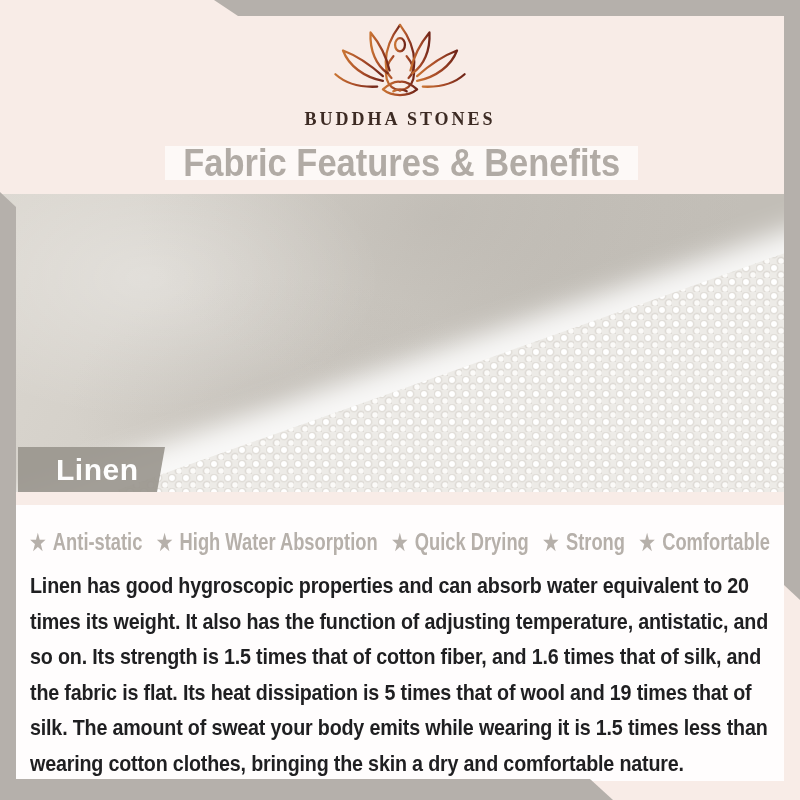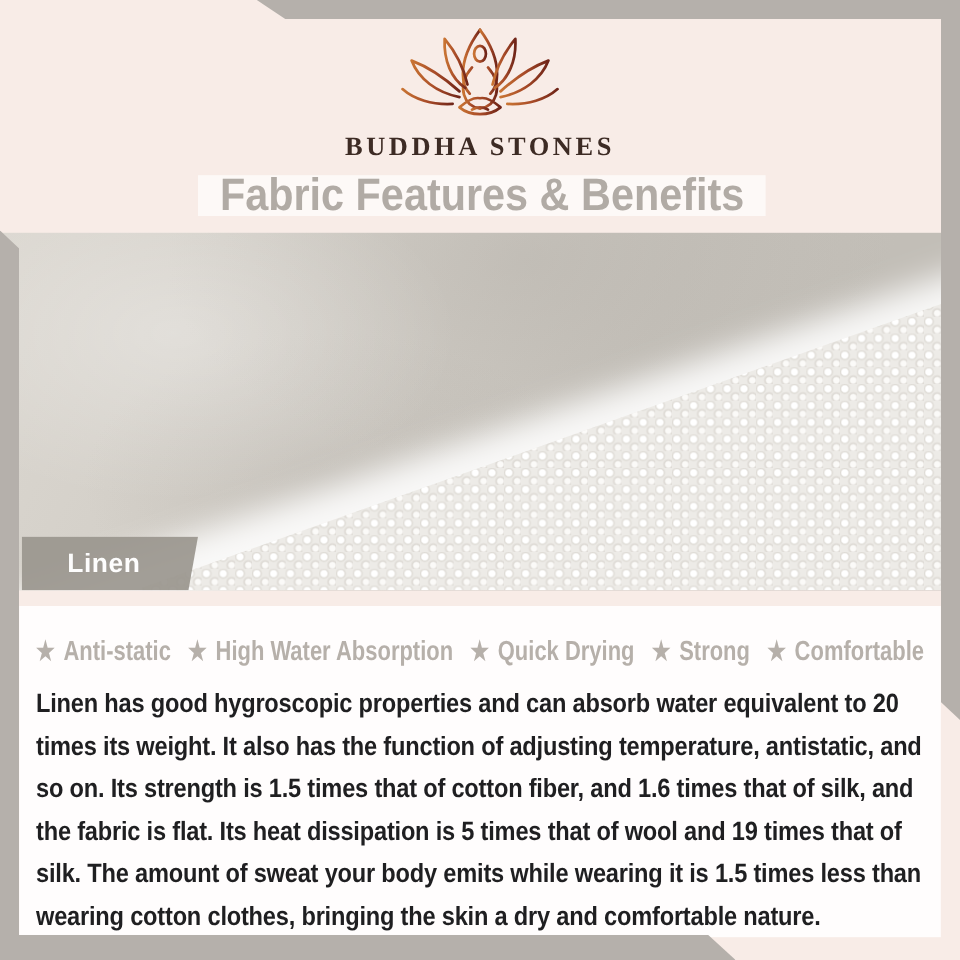--- a/index.html
+++ b/index.html
@@ -19,21 +19,21 @@
   .ribbon-right{right:0;top:0;width:16px;height:600px;
     clip-path:polygon(0 0,100% 0,100% 100%,0 585px);}
   .ribbon-bottom{left:0;bottom:0;width:613px;height:21px;
     clip-path:polygon(0 0,590px 0,100% 100%,0 100%);}
   .ribbon-left{left:0;top:192px;width:16px;height:608px;
     clip-path:polygon(0 0,100% 15px,100% 100%,0 100%);}
 
   
   .brand{position:absolute;top:20px;left:0;width:100%;text-align:center;z-index:3;}
   .brand svg{display:block;margin:0 auto;}
-  .brand-name{margin-top:9px;font-family:"Liberation Serif",serif;font-size:22px;
+  .brand-name{margin-top:9px;font-family:"Liberation Serif",serif;font-size:18px;
     letter-spacing:3px;color:var(--brand-text);font-weight:600;}
 
   
   .title-banner{position:absolute;left:165px;top:146px;width:473px;height:34px;
     background:var(--banner-bg);z-index:4;display:flex;align-items:center;justify-content:center;}
   .title-banner .fit-text{font-weight:bold;font-size:38px;color:var(--heading-text);
     white-space:nowrap;width:max-content;transform-origin:50% 50%;}
 
   
   .photo{position:absolute;left:0;top:194px;width:800px;height:298px;z-index:1;overflow:hidden;
@@ -48,21 +48,21 @@
       radial-gradient(circle at 4px 4px,#ffffff 2.4px,rgba(213,209,202,.55) 3.6px,rgba(237,235,231,0) 5px),
       radial-gradient(circle at 11px 11px,#fbfaf8 2.2px,rgba(204,199,192,.5) 3.4px,rgba(237,235,231,0) 5px);
     background-size:14px 14px;}
   .photo .fold-glow{position:absolute;left:-5%;top:168px;width:112%;height:58px;
     background:rgba(255,255,255,.88);filter:blur(13px);transform:rotate(-19deg);}
 
   
   .fabric-label{position:absolute;left:18px;top:447px;width:147px;height:45px;z-index:5;
     background:var(--label-bg);opacity:.92;display:flex;align-items:center;
     clip-path:polygon(0 0,100% 0,calc(100% - 8px) 100%,0 100%);}
-  .fabric-label span{padding-left:38px;color:var(--label-text);font-size:22px;font-weight:bold;
+  .fabric-label span{padding-left:38px;color:var(--label-text);font-size:30px;font-weight:bold;
     letter-spacing:.5px;opacity:1;}
 
   
   .content-box{position:absolute;left:16px;top:505px;width:768px;height:276px;z-index:2;
     background:var(--box-bg);box-sizing:border-box;padding:24px 14px 0 14px;}
 
   .features-row{display:flex;justify-content:space-between;align-items:center;
     width:max-content;min-width:740px;gap:18px;white-space:nowrap;
     color:var(--features-text);font-weight:bold;font-size:23px;transform-origin:0 50%;}
   .feature-item{display:flex;align-items:center;gap:9px;}

